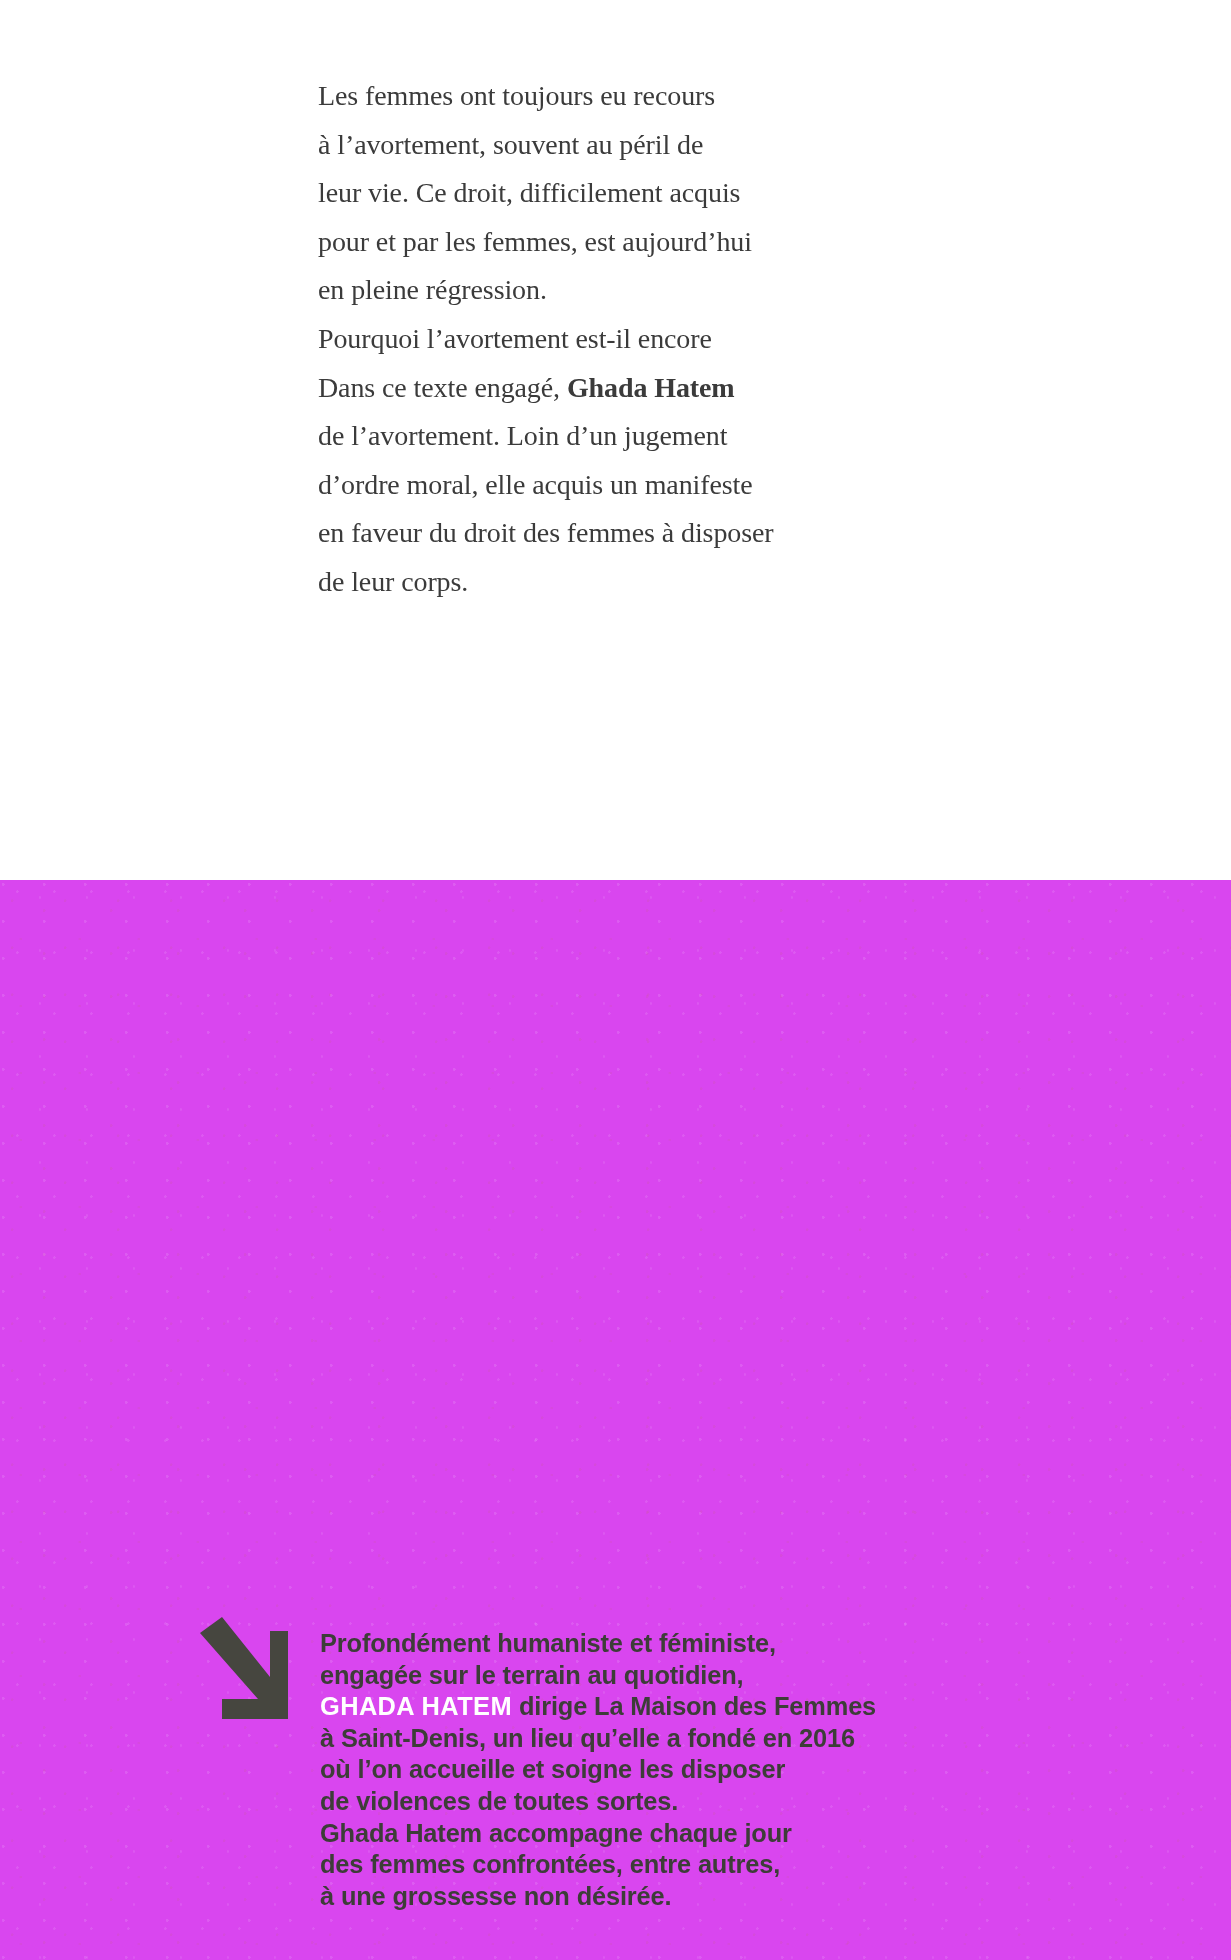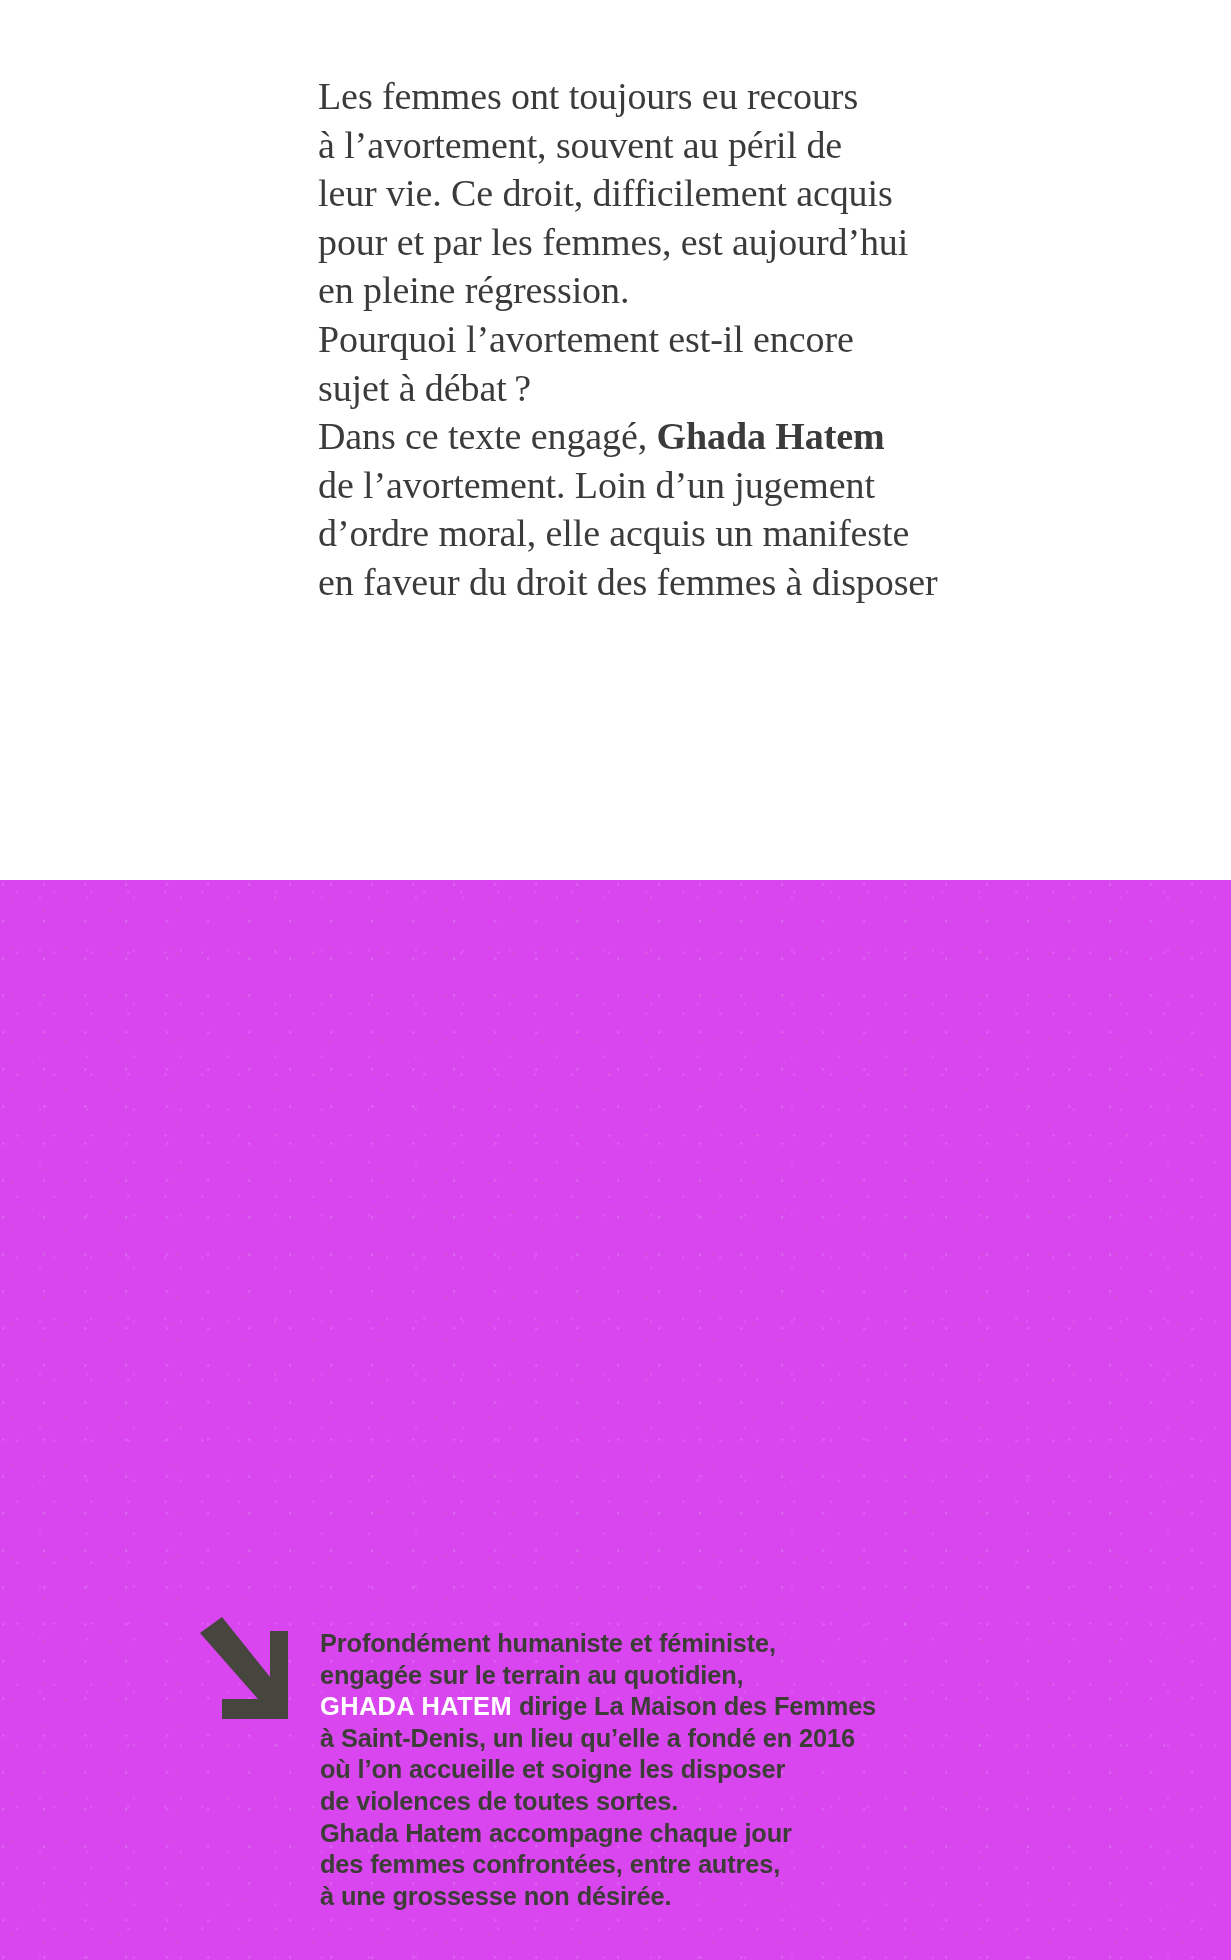--- a/index.html
+++ b/index.html
@@ -26,21 +26,21 @@
     width: 1231px;
     height: 880px;
     background: #ffffff;
   }
   .blurb {
     position: absolute;
     left: 318px;
     top: 72px;
     width: 640px;
     font-family: "Liberation Serif", "DejaVu Serif", serif;
-    font-size: 38px;
+    font-size: 28px;
     line-height: 48.6px;
     color: #3b3b3b;
     letter-spacing: -0.1px;
   }
   .blurb .ln { white-space: pre; display: block; }
   .blurb b { font-weight: bold; }
 
   
   .yellow-section {
     position: absolute;
@@ -96,25 +96,25 @@
 <div id="cover">
 
   <div class="blurb-section">
     <div class="blurb">
       <span class="ln">Les femmes ont toujours eu recours</span>
       <span class="ln">à l’avortement, souvent au péril de</span>
       <span class="ln">leur vie. Ce droit, difficilement acquis</span>
       <span class="ln">pour et par les femmes, est aujourd’hui</span>
       <span class="ln">en pleine régression.</span>
       <span class="ln">Pourquoi l’avortement est-il encore</span>
-      <span class="ln">sujet à débat ?</span>
       <span class="ln"><span>Dans ce texte engagé, </span><b>Ghada Hatem</b></span>
       <span class="ln">de l’avortement. Loin d’un jugement</span>
       <span class="ln">d’ordre moral, elle acquis un manifeste</span>
       <span class="ln">en faveur du droit des femmes à disposer</span>
+      <span class="ln">de leur corps.</span>
     </div>
   </div>
 
   <div class="yellow-section">
     <div class="paper-grain"></div>
 
     <svg class="arrow-icon" viewBox="0 0 92 110">
       <path d="M4 18 L26 2 L74 62 L74 16 L92 16 L92 104 L26 104 L26 84 L62 84 Z" fill="#46463f"></path>
     </svg>
 

